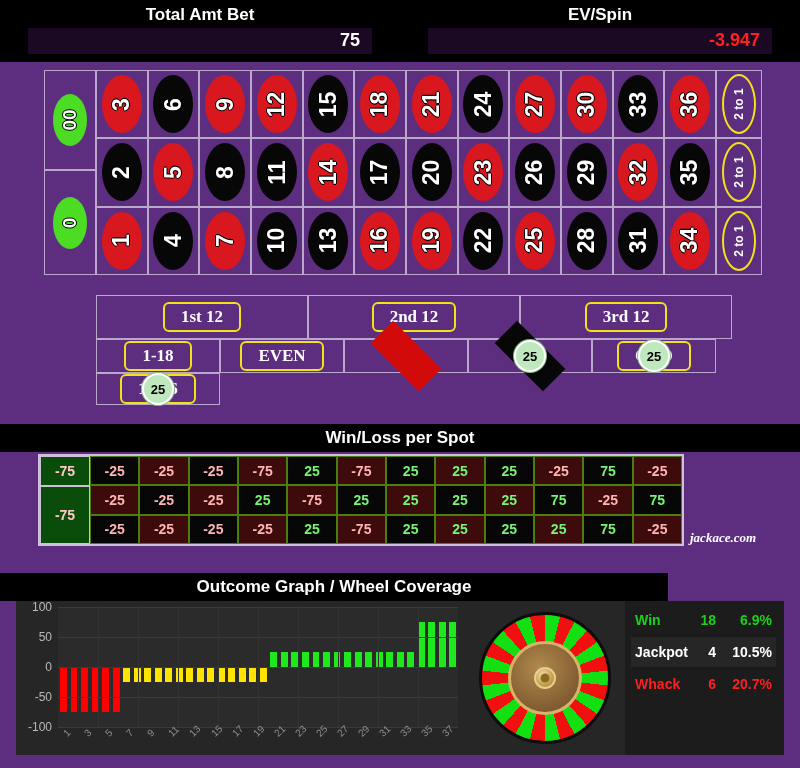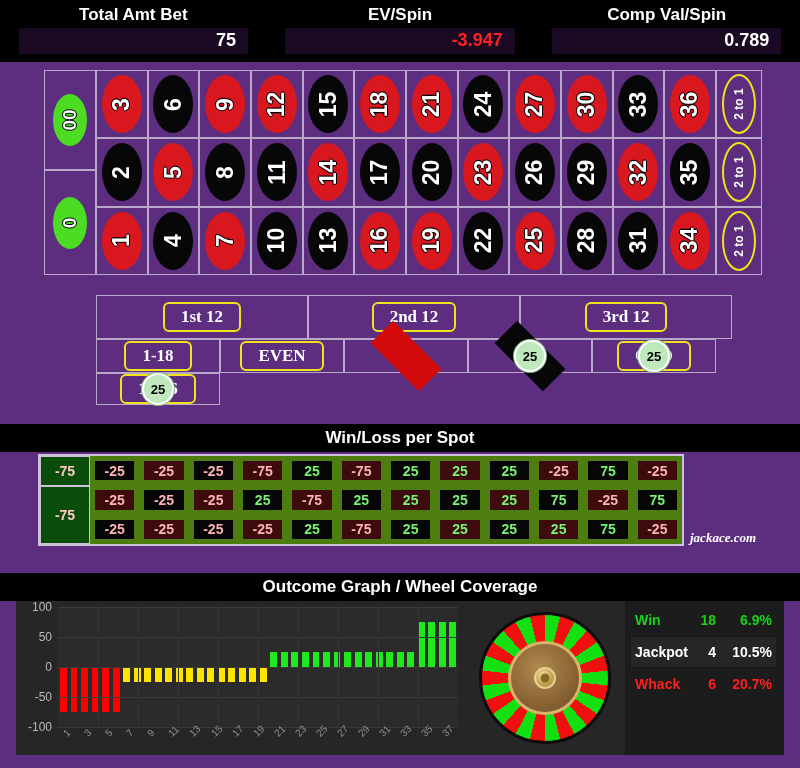--- a/index.html
+++ b/index.html
@@ -72,30 +72,30 @@
   .wlbar{position:absolute;left:0;top:424px;width:800px;height:28px;background:#000;
          display:flex;align-items:center;justify-content:center;}
   .wlbar span{color:#fff;font-size:17px;font-weight:bold;}
   .wlwrap{position:absolute;left:38px;top:454px;width:646px;height:92px;border:2px solid #cfc0da;box-sizing:border-box;display:flex;}
   .wlzero{width:50px;display:flex;flex-direction:column;}
   .wlzero > div{flex:1;background:#0a4d0a;display:flex;align-items:center;justify-content:center;
                 color:#ffc9c9;font-weight:bold;font-size:14px;border:1px solid #cfc0da;box-sizing:border-box;}
   .wlzero > div.span2{flex:2;}
   .wlgrid{flex:1;display:grid;grid-template-columns:repeat(12,1fr);grid-template-rows:repeat(3,1fr);}
   .wlc{display:flex;align-items:center;justify-content:center;font-weight:bold;font-size:14px;
-       border:5px solid #4d7c0f;box-sizing:border-box;}
+       border:1px solid #4d7c0f;box-sizing:border-box;}
   .wlc.neg{background:#3d0b0b;color:#ffb3b3;}
   .wlc.pos{background:#060606;color:#76f472;}
   .wlc.negb{background:#060606;color:#ffb3b3;}
   .wlc.posb{background:#3d0b0b;color:#76f472;}
   .jackace{position:absolute;left:690px;top:530px;color:#fff;font-size:13px;font-weight:bold;font-style:italic;
            font-family:"Liberation Serif",serif;}
 
   
-  .ogbar{position:absolute;left:0;top:573px;width:800px;height:28px;background:#000;
+  .ogbar{position:absolute;left:0;top:573px;width:668px;height:28px;background:#000;
          display:flex;align-items:center;justify-content:center;}
   .ogbar span{color:#fff;font-size:17px;font-weight:bold;}
   .ogpanel{position:absolute;left:16px;top:601px;width:768px;height:154px;background:#262626;display:flex;}
   .chartbox{width:452px;height:154px;position:relative;background:#262626;}
   .yax{position:absolute;left:0;top:6px;width:40px;height:120px;}
   .ytick{position:absolute;right:4px;color:#b9b9b9;font-size:12px;transform:translateY(-50%);}
   .plot{position:absolute;left:42px;top:6px;right:8px;height:120px;background:#2b2b2b;}
   .gline{position:absolute;left:0;right:0;height:1px;background:#3a3a3a;}
   .vline{position:absolute;top:0;bottom:0;width:1px;background:#333;}
   .bars{position:absolute;left:0;top:0;right:0;bottom:0;display:flex;align-items:flex-start;}
@@ -133,26 +133,20 @@
       <div class="hdr-cell">
         <div class="hdr-label">Total Amt Bet</div>
         <div class="hdr-valbox">
           <div class="hdr-val">75</div>
         </div>
       </div>
       <div class="hdr-cell">
         <div class="hdr-label">EV/Spin</div>
         <div class="hdr-valbox">
           <div class="hdr-val neg">-3.947</div>
-        </div>
-      </div>
-      <div class="hdr-cell">
-        <div class="hdr-label">Comp Val/Spin</div>
-        <div class="hdr-valbox">
-          <div class="hdr-val">0.789</div>
         </div>
       </div>
     </div>
 
   <div class="felt">
     <div class="zerozone" id="zeroZone">
         <div class="zcell z00">
           <div class="z-oval">
             <span>00</span>
           </div>

